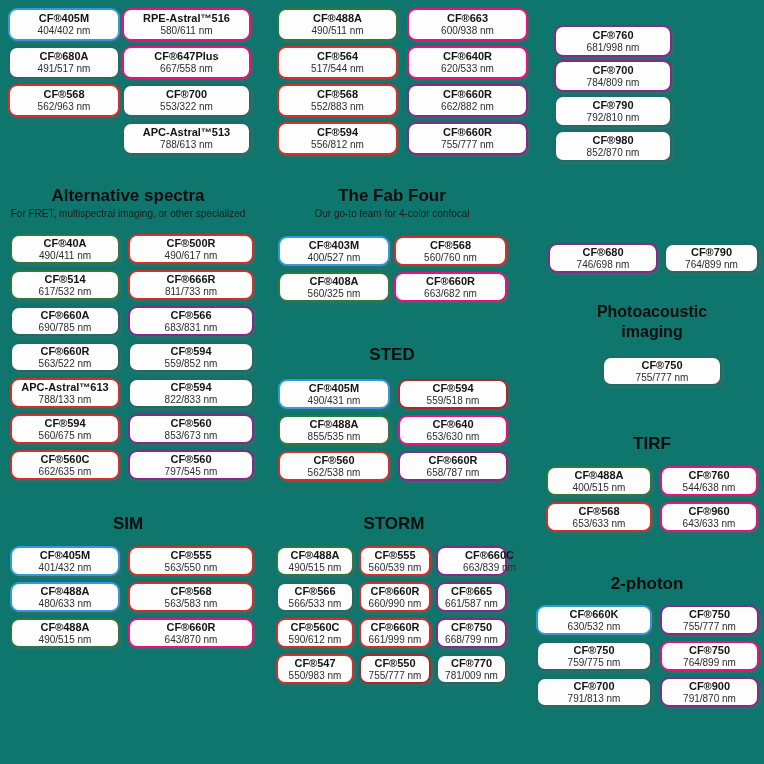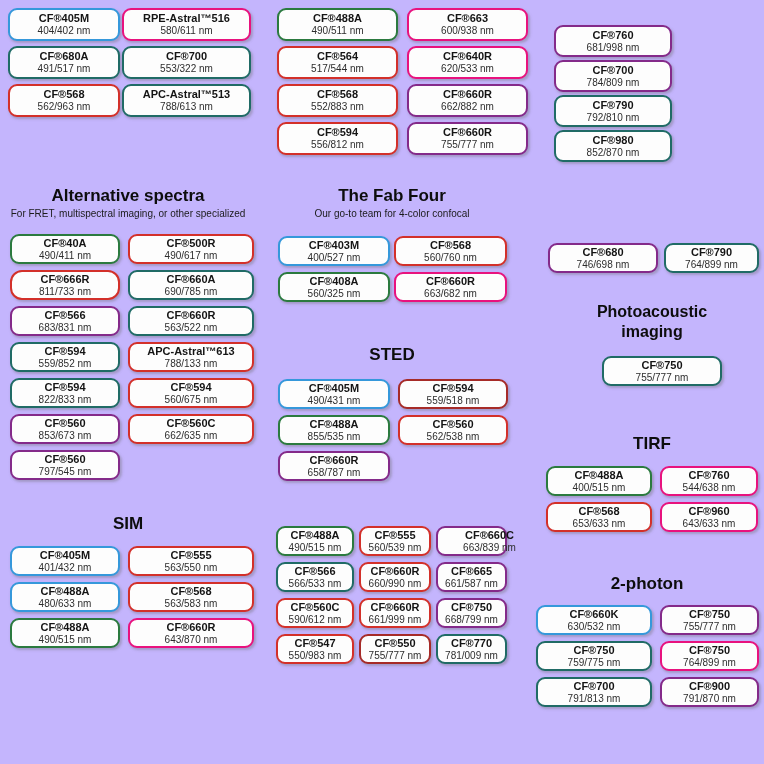--- a/index.html
+++ b/index.html
@@ -1,18 +1,18 @@
 <!DOCTYPE html>
 <html><head>
 <meta charset="utf-8">
 <style>
   * { box-sizing: border-box; margin: 0; padding: 0; }
   html, body { width: 764px; height: 764px; }
   body { background: #ffffff; font-family: "Liberation Sans", sans-serif; }
-  .canvas { position: relative; width: 764px; height: 764px; background: #c4b5fd; overflow: hidden; }
+  .canvas { position: relative; width: 764px; height: 764px; background: #0f766e; overflow: hidden; }
   .abs { position: absolute; }
 
   .chips { display: flex; flex-direction: column; gap: 5px; }
   .chip {
     background: #fdfdfd;
     border: 2px solid #999;
     border-radius: 9px;
     height: 33px;
     display: flex; flex-direction: column; align-items: center; justify-content: center;
     box-shadow: 1.5px 2px 2.5px rgba(100,100,100,0.35);
@@ -73,20 +73,24 @@
       <div class="chip" style="border-color: rgb(211, 48, 42);">
         <div class="chip-name">CF®568</div>
         <div class="chip-value">562/963 nm</div>
       </div>
     </div>
   <div id="top2" class="chips abs">
       <div class="chip" style="border-color: rgb(232, 18, 126);">
         <div class="chip-name">RPE-Astral™516</div>
         <div class="chip-value">580/611 nm</div>
       </div>
+      <div class="chip" style="border-color: rgb(232, 18, 126);">
+        <div class="chip-name">CF®647Plus</div>
+        <div class="chip-value">667/558 nm</div>
+      </div>
       <div class="chip" style="border-color: rgb(32, 107, 102);">
         <div class="chip-name">CF®700</div>
         <div class="chip-value">553/322 nm</div>
       </div>
       <div class="chip" style="border-color: rgb(32, 107, 102);">
         <div class="chip-name">APC-Astral™513</div>
         <div class="chip-value">788/613 nm</div>
       </div>
     </div>
   <div id="top3" class="chips abs">
@@ -149,21 +153,25 @@
     <p class="section-sub">For FRET, multispectral imaging, or other specialized</p>
     <div class="grid">
         <div class="chip" style="border-color: rgb(43, 122, 63);">
           <div class="chip-name">CF®40A</div>
           <div class="chip-value">490/411 nm</div>
         </div>
         <div class="chip" style="border-color: rgb(211, 48, 42);">
           <div class="chip-name">CF®500R</div>
           <div class="chip-value">490/617 nm</div>
         </div>
-        <div class="chip" style="border-color: rgb(211, 48, 42); border-radius: 12px;">
+        <div class="chip" style="border-color: rgb(43, 122, 63);">
+          <div class="chip-name">CF®514</div>
+          <div class="chip-value">617/532 nm</div>
+        </div>
+        <div class="chip" style="border-color: rgb(211, 48, 42);">
           <div class="chip-name">CF®666R</div>
           <div class="chip-value">811/733 nm</div>
         </div>
         <div class="chip" style="border-color: rgb(32, 107, 102);">
           <div class="chip-name">CF®660A</div>
           <div class="chip-value">690/785 nm</div>
         </div>
         <div class="chip" style="border-color: rgb(132, 42, 138);">
           <div class="chip-name">CF®566</div>
           <div class="chip-value">683/831 nm</div>
@@ -234,20 +242,24 @@
           <div class="chip-value">490/431 nm</div>
         </div>
         <div class="chip" style="border-color: rgb(166, 43, 40);">
           <div class="chip-name">CF®594</div>
           <div class="chip-value">559/518 nm</div>
         </div>
         <div class="chip" style="border-color: rgb(43, 122, 63);">
           <div class="chip-name">CF®488A</div>
           <div class="chip-value">855/535 nm</div>
         </div>
+        <div class="chip" style="border-color: rgb(232, 18, 126);">
+          <div class="chip-name">CF®640</div>
+          <div class="chip-value">653/630 nm</div>
+        </div>
         <div class="chip" style="border-color: rgb(211, 48, 42);">
           <div class="chip-name">CF®560</div>
           <div class="chip-value">562/538 nm</div>
         </div>
         <div class="chip" style="border-color: rgb(132, 42, 138);">
           <div class="chip-name">CF®660R</div>
           <div class="chip-value">658/787 nm</div>
         </div>
       </div>
   </section>
@@ -276,20 +288,21 @@
           <div class="chip-value">490/515 nm</div>
         </div>
         <div class="chip" style="border-color: rgb(232, 18, 126);">
           <div class="chip-name">CF®660R</div>
           <div class="chip-value">643/870 nm</div>
         </div>
       </div>
   </section>
 
   <section id="storm" class="abs">
+    <h2 class="section-title">STORM</h2>
     <div class="grid">
         <div class="chip" style="border-color: rgb(43, 122, 63);">
           <div class="chip-name">CF®488A</div>
           <div class="chip-value">490/515 nm</div>
         </div>
         <div class="chip" style="border-color: rgb(211, 48, 42);">
           <div class="chip-name">CF®555</div>
           <div class="chip-value">560/539 nm</div>
         </div>
         <div class="chip" style="border-color: rgb(132, 42, 138); padding-left: 36px;">

